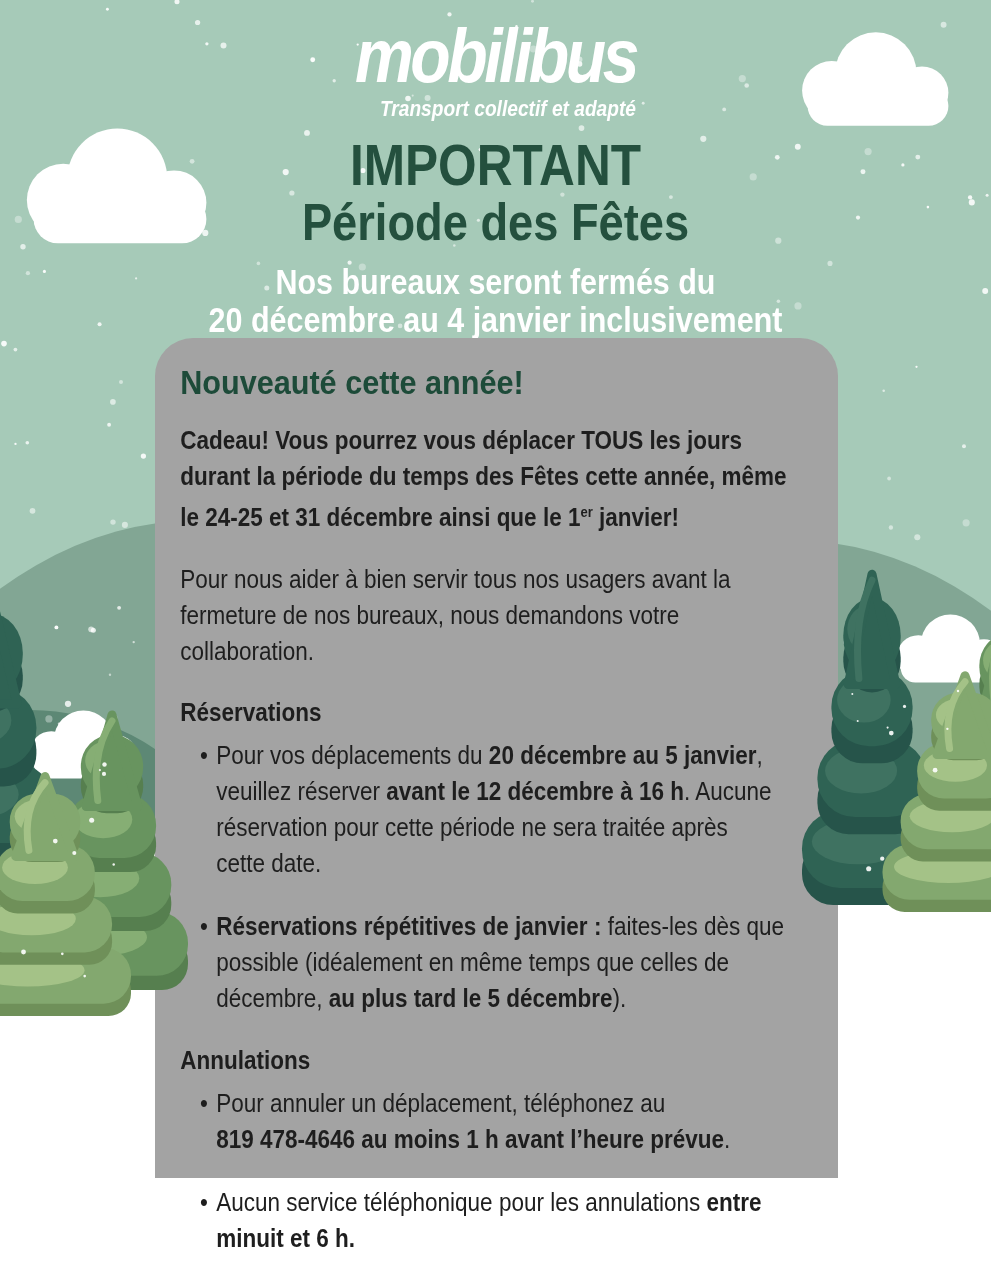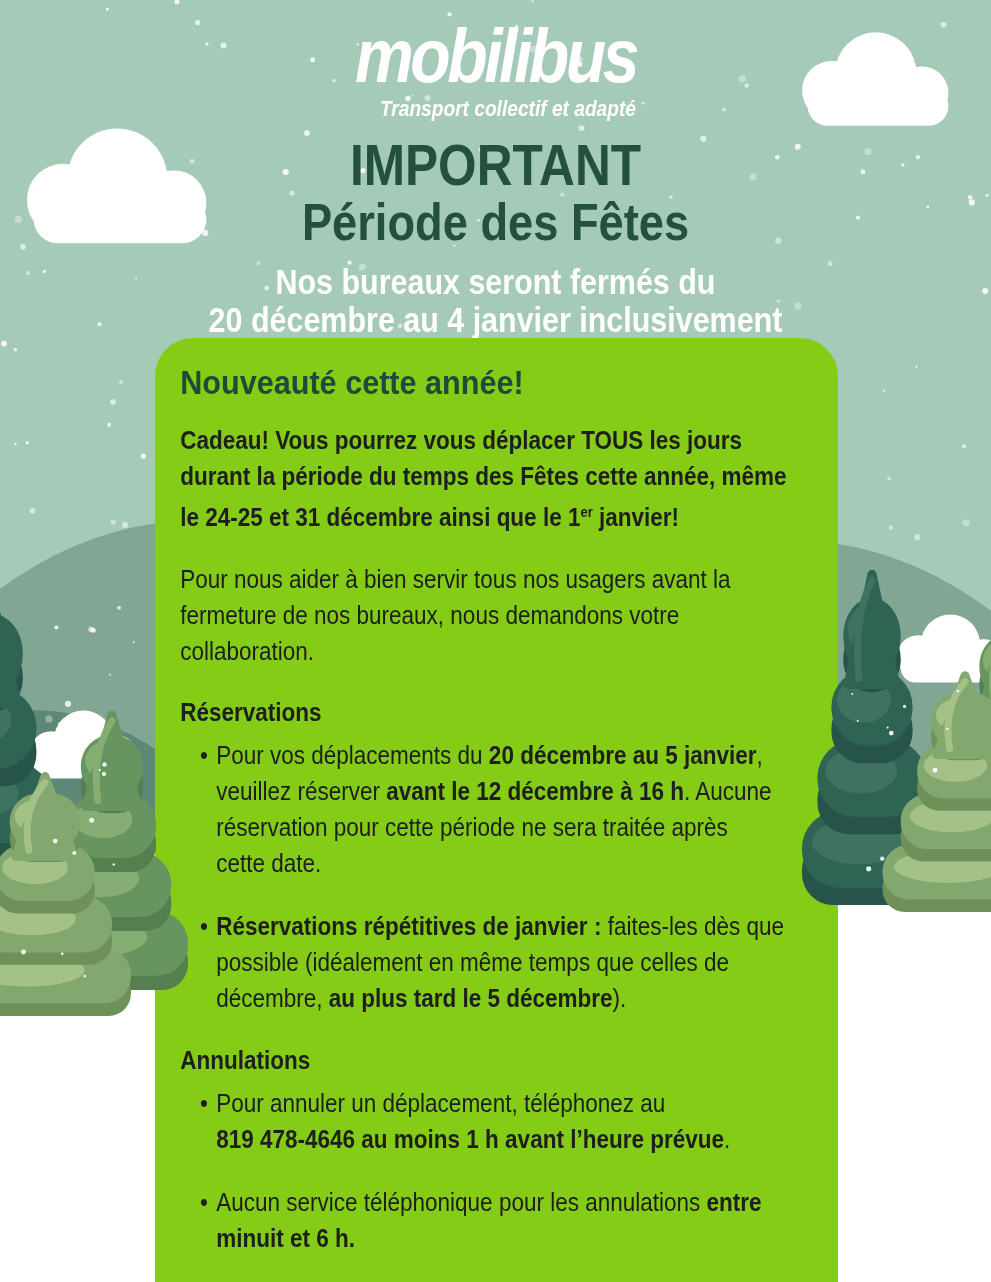--- a/index.html
+++ b/index.html
@@ -13,21 +13,21 @@
           transform:scaleX(.87);transform-origin:50% 0;color:#ffffff;}
   .logo-block{display:inline-block;margin-top:16px;}
   .logo{font-size:76px;font-weight:bold;font-style:italic;letter-spacing:-4px;line-height:1.05;}
   .tagline{font-style:italic;font-size:22px;font-weight:bold;text-align:right;margin-top:0;}
   .title1{font-size:57px;font-weight:bold;line-height:1.02;margin-top:14px;}
   .title2{font-size:52px;font-weight:bold;line-height:1.02;margin-top:2px;}
   .dark-green{color:#24503e;}
   .subtitle{font-size:35px;font-weight:bold;line-height:1.1;margin-top:14px;}
 
   
-  .card{position:absolute;left:155px;top:338px;width:683px;height:944px;background:#84cc16;
+  .card{position:absolute;left:155px;top:338px;width:683px;height:840px;background:#a3a3a3;
         border-radius:38px 38px 0 0;z-index:2;}
   .card-inner{padding:26px 0 0 28px;width:706px;transform:scaleX(.90);transform-origin:0 0;
               color:#1e1e1e;}
   .card-h2{font-size:34px;font-weight:bold;color:#1d4b39;line-height:1.1;margin:0;}
   .intro{margin-top:21px;font-size:25px;font-weight:bold;line-height:36px;}
   .para{margin-top:25px;font-size:25px;line-height:36px;}
   .sect{margin-top:26px;font-size:25px;font-weight:bold;line-height:34px;}
   ul.blist{list-style:none;margin:4px 0 0 0;padding:0;}
   ul.blist li{position:relative;padding-left:40px;font-size:25px;line-height:36px;
               margin-top:8px;margin-bottom:27px;}

